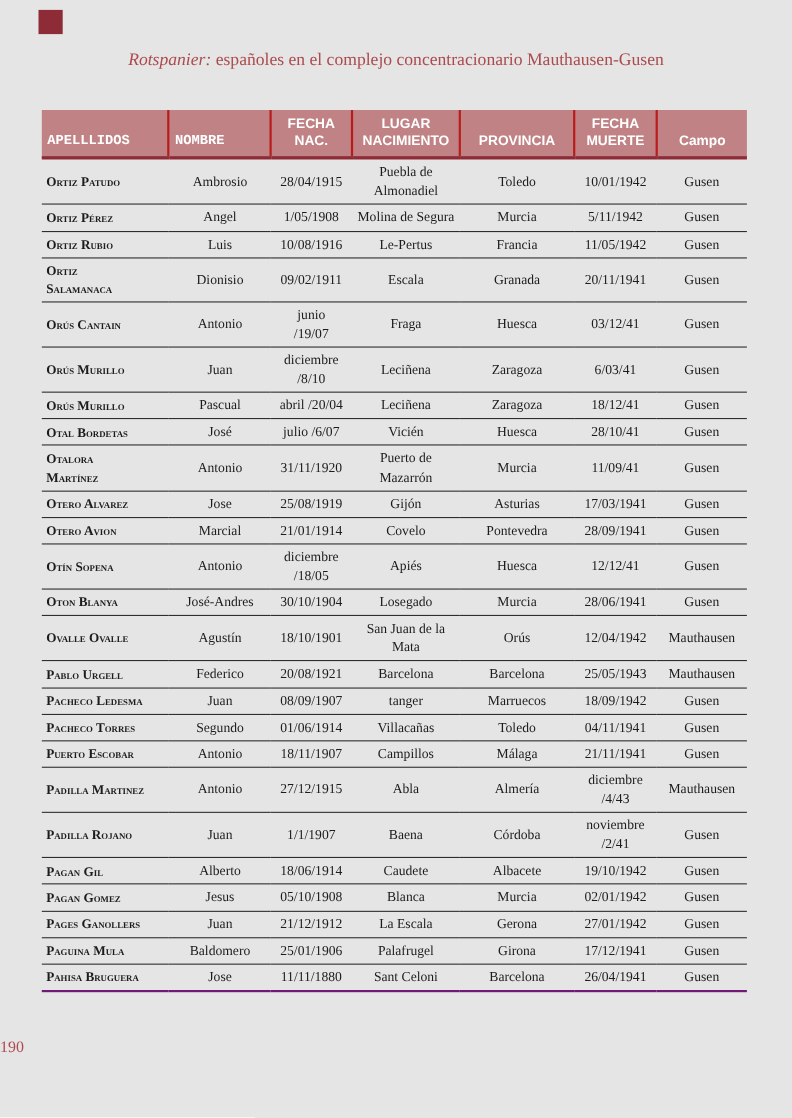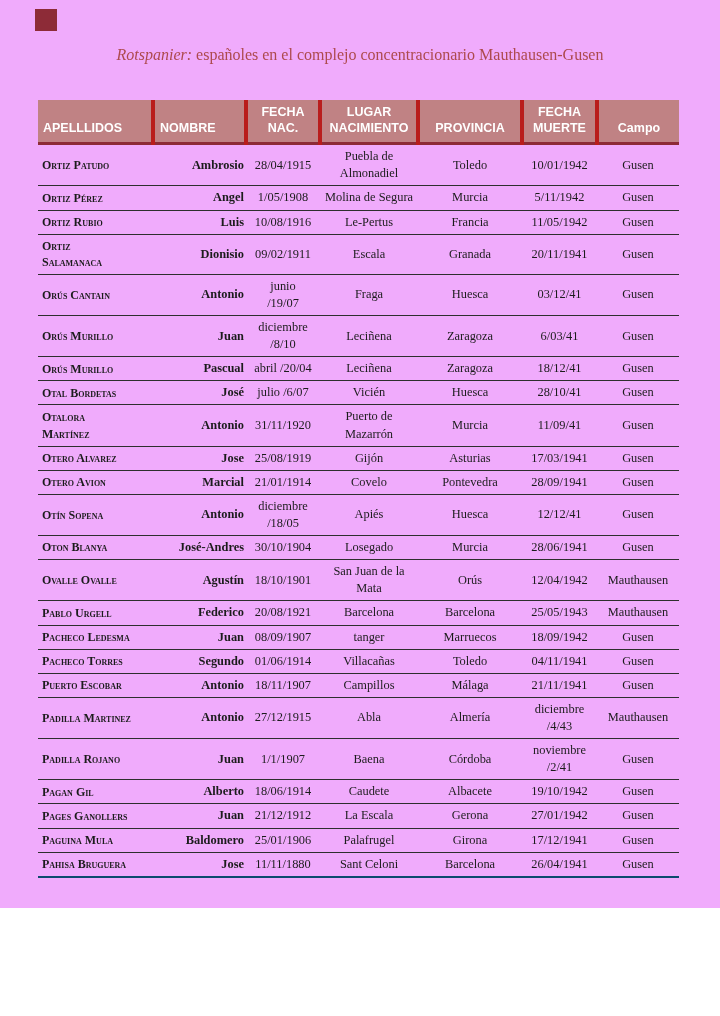--- a/index.html
+++ b/index.html
@@ -1,20 +1,20 @@
 <!DOCTYPE html>
 <html style="--header-bg: #c08284; --accent-red: #ad4a4d; --dark-rule: #8d2b37;"><head>
 <meta charset="utf-8">
 <style>
   html, body { margin: 0; padding: 0; background: #ffffff; }
   .page {
     position: relative;
     width: 720px;
-    height: 908px;
-    background: #f0abfc;
+    height: 1016px;
+    background: #e5e5e5;
     font-family: "Liberation Serif", serif;
     overflow: hidden;
   }
   .corner-mark {
     position: absolute;
     left: 35px;
     top: 9px;
     width: 22px;
     height: 22px;
     background: var(--dark-rule, #8d2b37);
@@ -45,44 +45,44 @@
     font-family: "Liberation Sans", sans-serif;
     font-weight: bold;
     font-size: 12.5px;
     line-height: 1.25;
     vertical-align: bottom;
     padding: 5px 3px 6px 3px;
     white-space: pre-line;
     text-align: center;
     border-bottom: 3px solid var(--dark-rule, #8d2b37);
   }
-  thead th + th { border-left: 4px solid #b91c1c; }
-  thead th.left { text-align: left; padding-left: 5px; }
+  thead th + th { border-left: 2px solid #b91c1c; }
+  thead th.left { text-align: left; padding-left: 5px; font-family: Liberation Mono, monospace; }
   tbody td {
     font-size: 12.4px;
     color: #1c1c1c;
     line-height: 1.38;
     padding: 3px 2px;
     vertical-align: middle;
     text-align: center;
     white-space: pre-line;
     border-bottom: 1px solid #2e2e2e;
   }
-  tbody tr:last-child td { border-bottom: 2px solid #0c4a6e; }
+  tbody tr:last-child td { border-bottom: 2px solid #701a75; }
   td.col-surname {
     text-align: left;
     padding-left: 4px;
     font-variant: small-caps;
     font-weight: 600;
     font-size: 12px;
   }
   td.col-name {
-    text-align: right;
+    text-align: center;
     padding-left: 3px;
-    font-weight: bold;
+    font-weight: normal;
   }
   .page-number {
     position: absolute;
     top: 944px;
     left: 0;
     width: 100%;
     text-align: left;
     color: var(--accent-red, #ad4a4d);
     font-size: 14.5px;
     font-feature-settings: "onum" 1;
@@ -315,20 +315,29 @@
         <tr>
           <td class="col-surname">Pagan Gil</td>
           <td class="col-name">Alberto</td>
           <td class="col-birth">18/06/1914</td>
           <td class="col-place">Caudete</td>
           <td class="col-province">Albacete</td>
           <td class="col-death">19/10/1942</td>
           <td class="col-camp">Gusen</td>
         </tr>
         <tr>
+          <td class="col-surname">Pagan Gomez</td>
+          <td class="col-name">Jesus</td>
+          <td class="col-birth">05/10/1908</td>
+          <td class="col-place">Blanca</td>
+          <td class="col-province">Murcia</td>
+          <td class="col-death">02/01/1942</td>
+          <td class="col-camp">Gusen</td>
+        </tr>
+        <tr>
           <td class="col-surname">Pages Ganollers</td>
           <td class="col-name">Juan</td>
           <td class="col-birth">21/12/1912</td>
           <td class="col-place">La Escala</td>
           <td class="col-province">Gerona</td>
           <td class="col-death">27/01/1942</td>
           <td class="col-camp">Gusen</td>
         </tr>
         <tr>
           <td class="col-surname">Paguina Mula</td>

